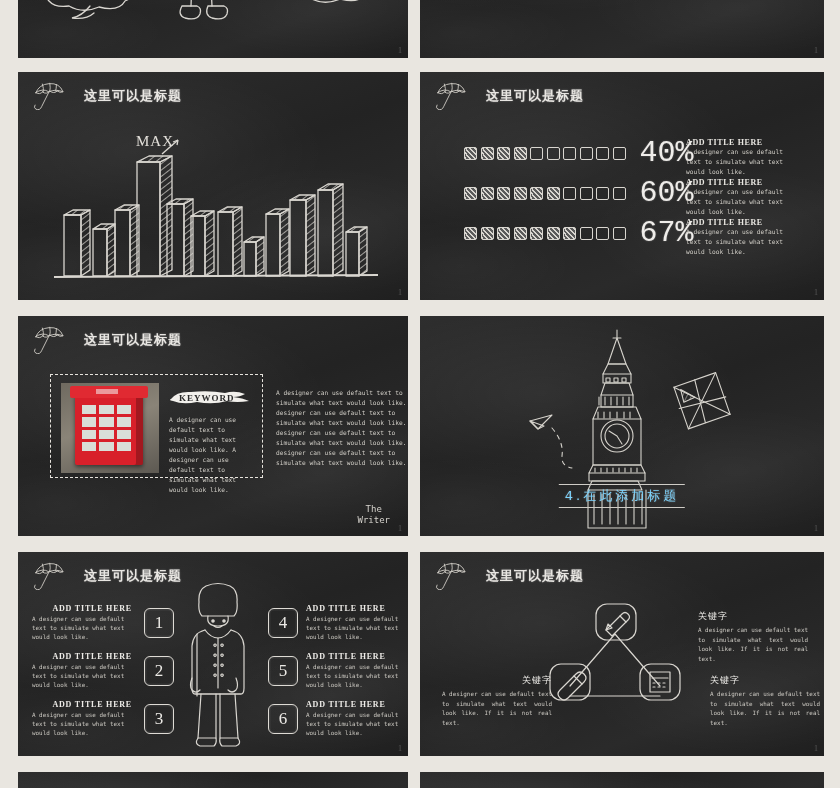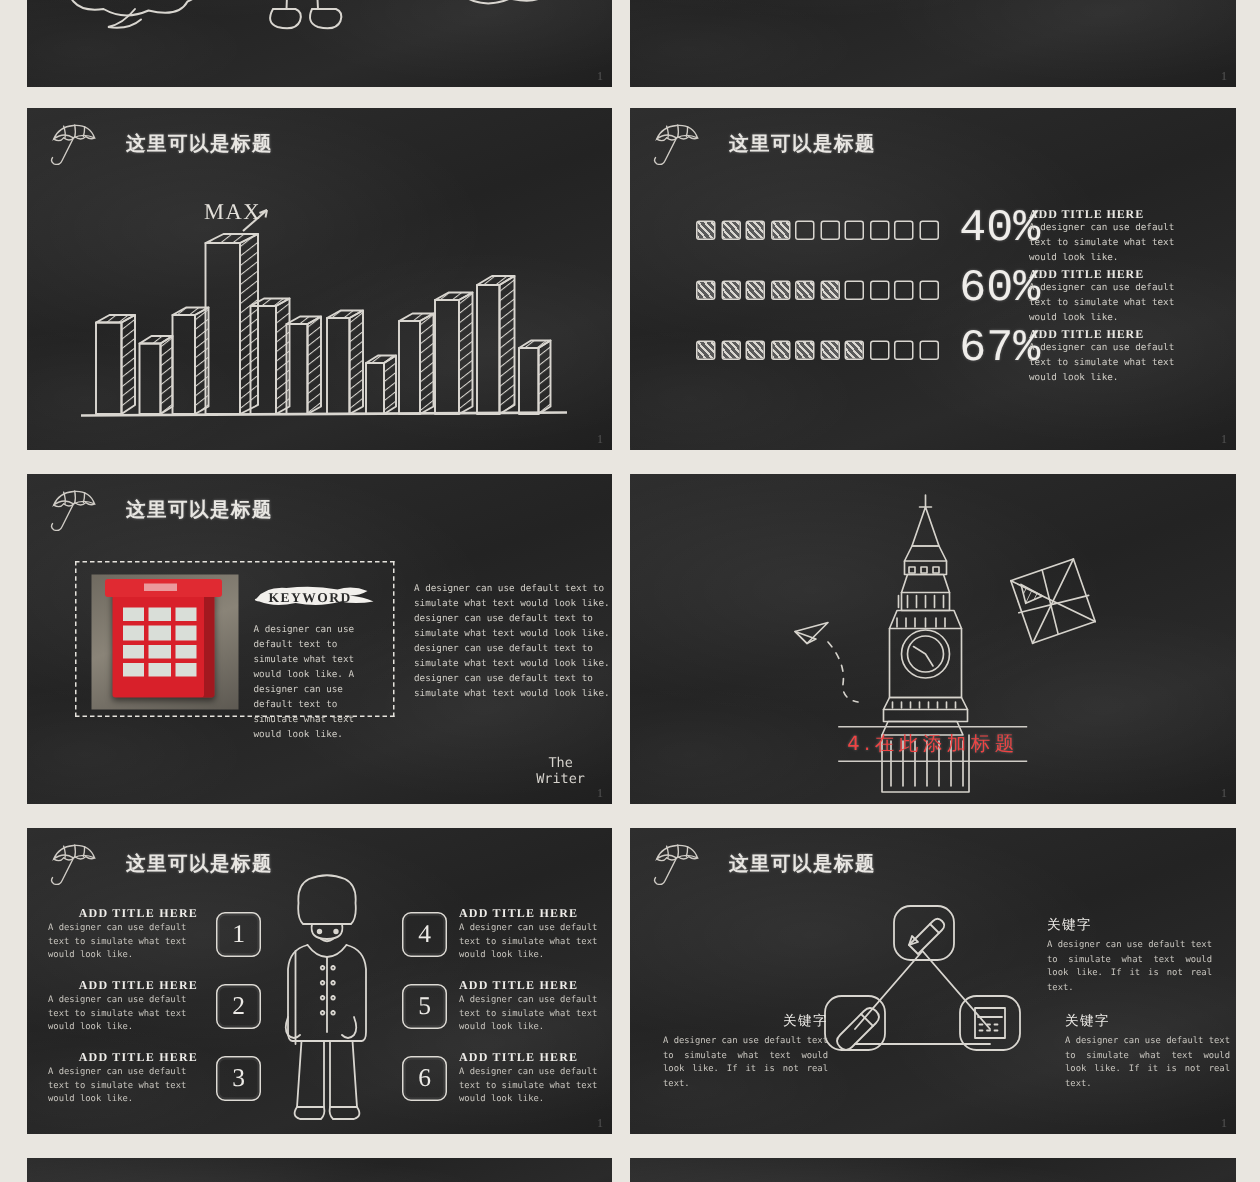--- a/index.html
+++ b/index.html
@@ -77,21 +77,21 @@
       font-size:9px;letter-spacing:1px;color:#2b2b2b;}
   .kw-body{position:absolute;left:118px;top:40px;width:80px;}
   .surv-h{position:absolute;left:258px;top:58px;width:140px;font-family:"DejaVu Sans Mono",monospace;
       font-size:13px;color:#edebe6;letter-spacing:1px;text-shadow:0 0 2px rgba(255,255,255,.3);line-height:1.25;}
   .surv-b{position:absolute;left:258px;top:72px;width:148px;}
   .writer{position:absolute;right:18px;bottom:10px;text-align:center;font-family:"DejaVu Sans Mono",monospace;
       font-size:9px;color:#d6d3cd;line-height:1.25;}
 
   
   .bb-title{position:absolute;left:50%;transform:translateX(-50%);bottom:28px;
-     font-family:"DejaVu Sans",sans-serif;font-size:13px;letter-spacing:3px;color:#ef4444;
+     font-family:"DejaVu Sans",sans-serif;font-size:13px;letter-spacing:3px;color:#7dd3fc;
      border-top:1.3px solid #cfccc6;border-bottom:1.3px solid #cfccc6;padding:2px 6px;
      text-shadow:0 0 2px rgba(255,255,255,.3);}
 
   
   .item{position:absolute;width:150px;}
   .item .it-h{font-family:"Liberation Serif",serif;font-weight:bold;font-size:8px;letter-spacing:.8px;color:#eeece8;}
   .item .it-b{font-family:"DejaVu Sans Mono",monospace;font-size:5.9px;line-height:1.55;color:#c9c6bf;margin-top:2px;}
   .item.right{text-align:left;}
   .item.left{text-align:left;}
   .numbox{position:absolute;width:28px;height:28px;border:1.6px solid #dedbd5;border-radius:6px;

